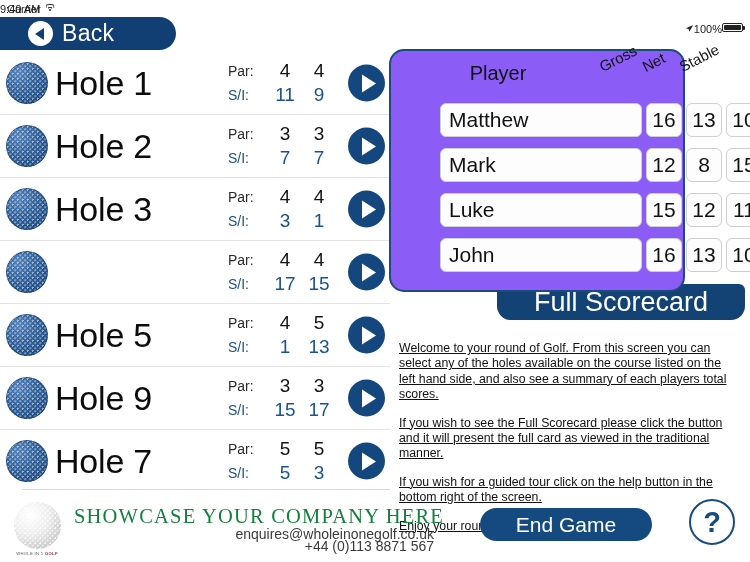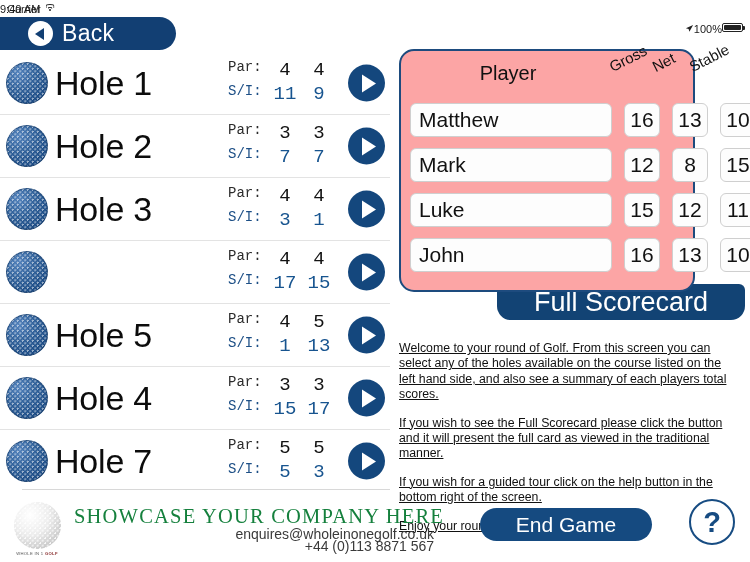--- a/index.html
+++ b/index.html
@@ -68,57 +68,57 @@
     box-shadow:inset 0 0 0 1px rgba(16,50,90,.55);
   }
   .hole-name{
     font-size:34px; color:#0c0c0c; margin-left:7px; font-weight:400;
     letter-spacing:-.2px; white-space:nowrap;
   }
   .hole-stats{
     position:absolute; right:44px; top:50%; transform:translateY(-50%);
     width:118px;
   }
-  .stat-line{display:flex;align-items:flex-start;height:24px;font-family:Liberation Mono, monospace;}
+  .stat-line{display:flex;align-items:center;height:24px;}
   .stat-label{font-size:14px;color:#2b2b2b;width:40px;flex:0 0 auto;}
   .stat-line.si .stat-label{color:#1d4f86;}
   .stat-val{width:34px;flex:0 0 auto;text-align:center;font-size:19px;color:#131313;}
   .stat-line.si .stat-val{color:#17548f;font-size:19px;}
   .play-btn{
     position:absolute; right:5px; top:50%; transform:translateY(-50%);
     width:37px;height:37px;border-radius:50%;background:#14477d;
     display:flex;align-items:center;justify-content:center;cursor:pointer;
   }
   .play-btn::before{
     content:"";width:0;height:0;
     border-top:9px solid transparent;border-bottom:9px solid transparent;
     border-left:14px solid #fff; margin-left:5px;
   }
 
   
   #scorecard-panel{
-    position:absolute; left:399px; top:49px; width:296px; height:243px;
-    background:#fca5a5; border:2px solid #1d4b7e; border-radius:15px;
+    position:absolute; left:389px; top:49px; width:296px; height:243px;
+    background:#8b5cf6; border:2px solid #1d4b7e; border-radius:15px;
     z-index:3;
   }
   #sc-header{position:relative;height:46px;}
   #sc-player-head{
     position:absolute;left:0;top:11px;width:214px;text-align:center;
     font-size:20px;color:#111;
   }
   .rot-head{
     position:absolute;top:7px;font-size:15px;color:#111;
     transform:rotate(-27deg); transform-origin:left bottom; white-space:nowrap;
   }
   #head-gross{left:213px;}
   #head-net{left:256px;}
   #head-stable{left:293px;}
   .sc-row{
-    display:flex;align-items:center;gap:12px;
-    padding:0 9px; height:45px;
+    display:flex;align-items:center;gap:4px;
+    padding:0 9px; height:45px;margin-left:40px;
   }
   .sc-name{
     flex:0 0 202px; height:34px; background:#fdfdfd;
     border:1px solid #cfcfcf; border-radius:6px;
     display:flex;align-items:center;padding-left:8px;
     font-size:21px;color:#111;
   }
   .sc-cell{
     flex:0 0 36px;height:34px;background:#fdfdfd;
     border:1px solid #cfcfcf;border-radius:6px;
@@ -296,21 +296,21 @@
         <div class="stat-line si">
           <span class="stat-label">S/I:</span>
           <span class="stat-val">1</span>
           <span class="stat-val">13</span>
         </div>
       </div>
       <div class="play-btn"></div>
     </div>
     <div class="hole-row">
       <div class="ball"></div>
-      <div class="hole-name">Hole 4</div>
+      <div class="hole-name">Hole 9</div>
       <div class="hole-stats">
         <div class="stat-line par">
           <span class="stat-label">Par:</span>
           <span class="stat-val">3</span>
           <span class="stat-val">3</span>
         </div>
         <div class="stat-line si">
           <span class="stat-label">S/I:</span>
           <span class="stat-val">15</span>
           <span class="stat-val">17</span>

